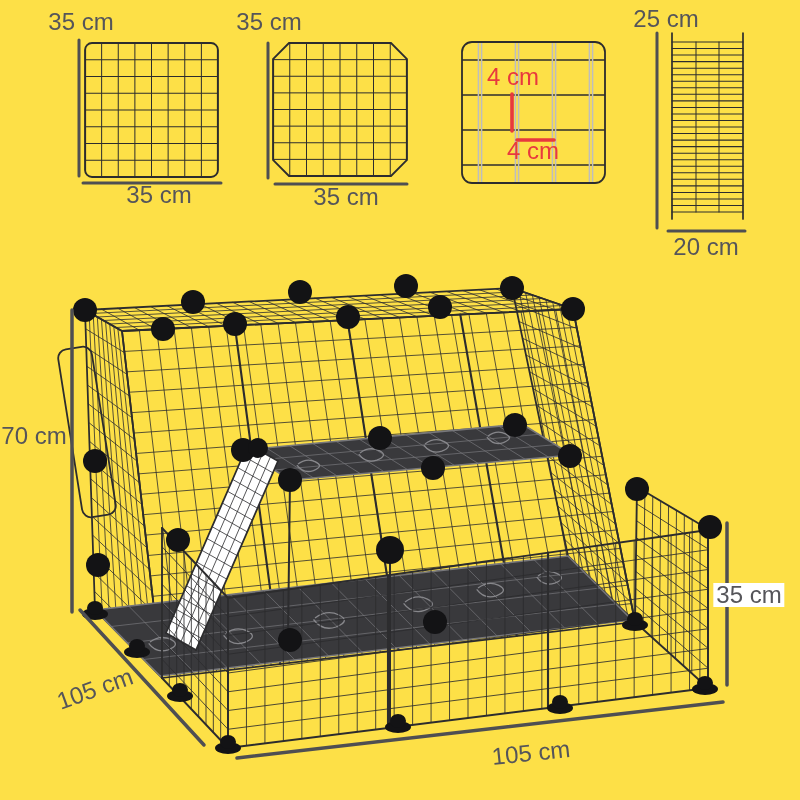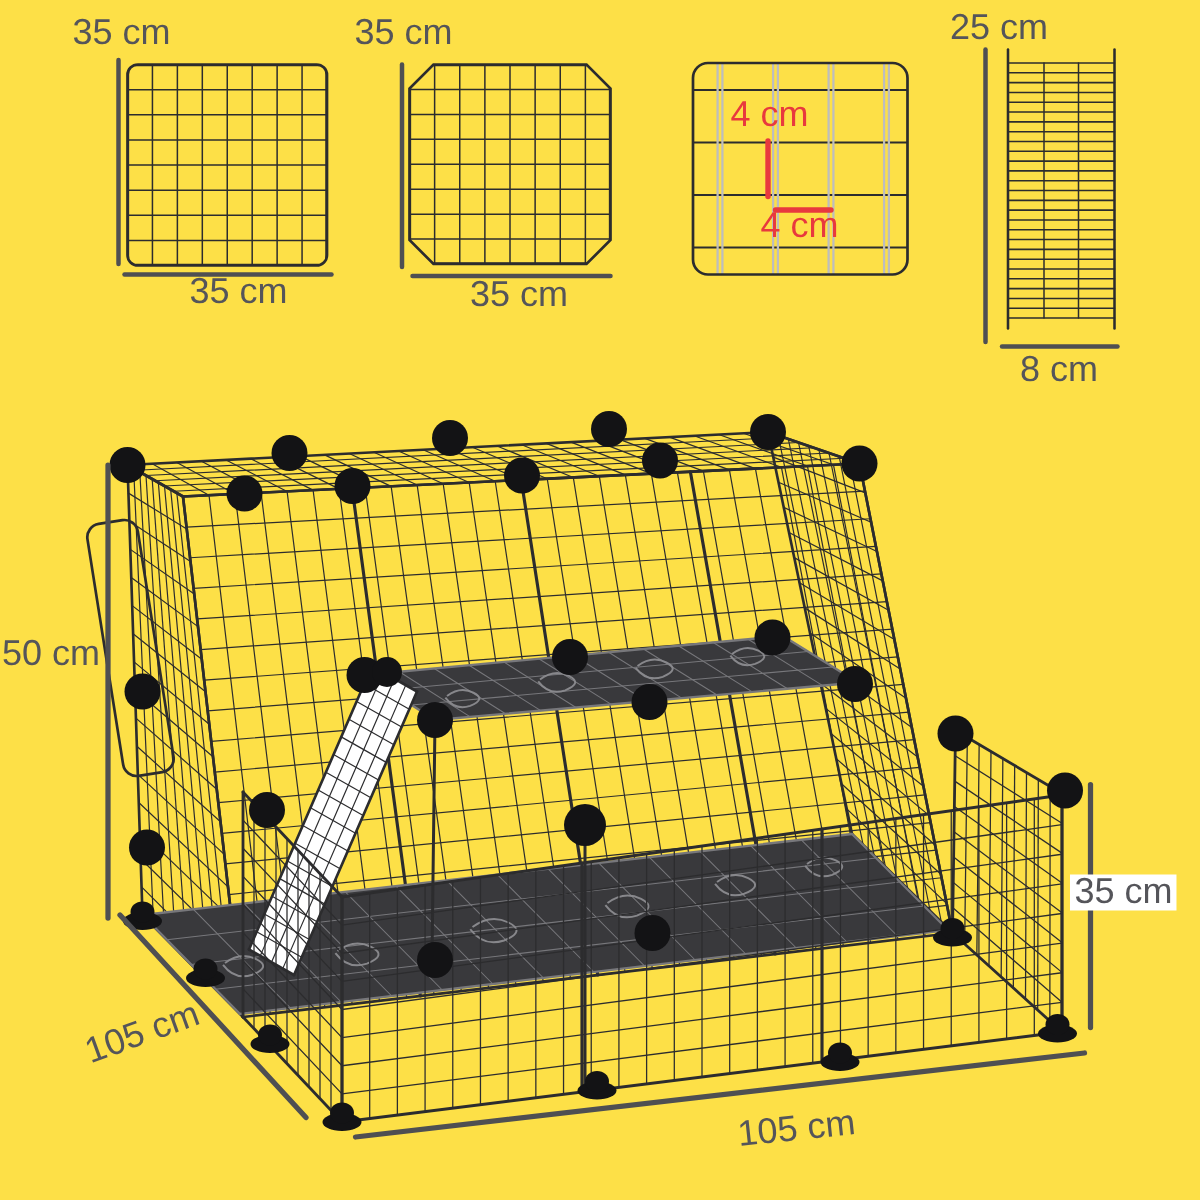--- a/index.html
+++ b/index.html
@@ -466,19 +466,19 @@
       </g>
     </svg>
 
   <div class="dim-label" style="left:81px;top:22px">35 cm</div>
   <div class="dim-label" style="left:159px;top:195px">35 cm</div>
   <div class="dim-label" style="left:269px;top:22px">35 cm</div>
   <div class="dim-label" style="left:346px;top:197px">35 cm</div>
   <div class="dim-label red" style="left:513px;top:77px">4 cm</div>
   <div class="dim-label red" style="left:533px;top:151px">4 cm</div>
   <div class="dim-label" style="left:666px;top:19px">25 cm</div>
-  <div class="dim-label" style="left:706px;top:247px">8 cm</div>
+  <div class="dim-label" style="left:706px;top:247px">20 cm</div>
 
-  <div class="dim-label" style="left:34px;top:436px">50 cm</div>
+  <div class="dim-label" style="left:34px;top:436px">70 cm</div>
   <div class="dim-label" style="left:95px;top:689px;transform:translate(-50%,-50%) rotate(-20deg)">105 cm</div>
   <div class="dim-label" style="left:531px;top:753px;transform:translate(-50%,-50%) rotate(-6deg)">105 cm</div>
   <div class="dim-label bg" style="left:749px;top:595px">35 cm</div>
 </div>
 
 </body></html>

